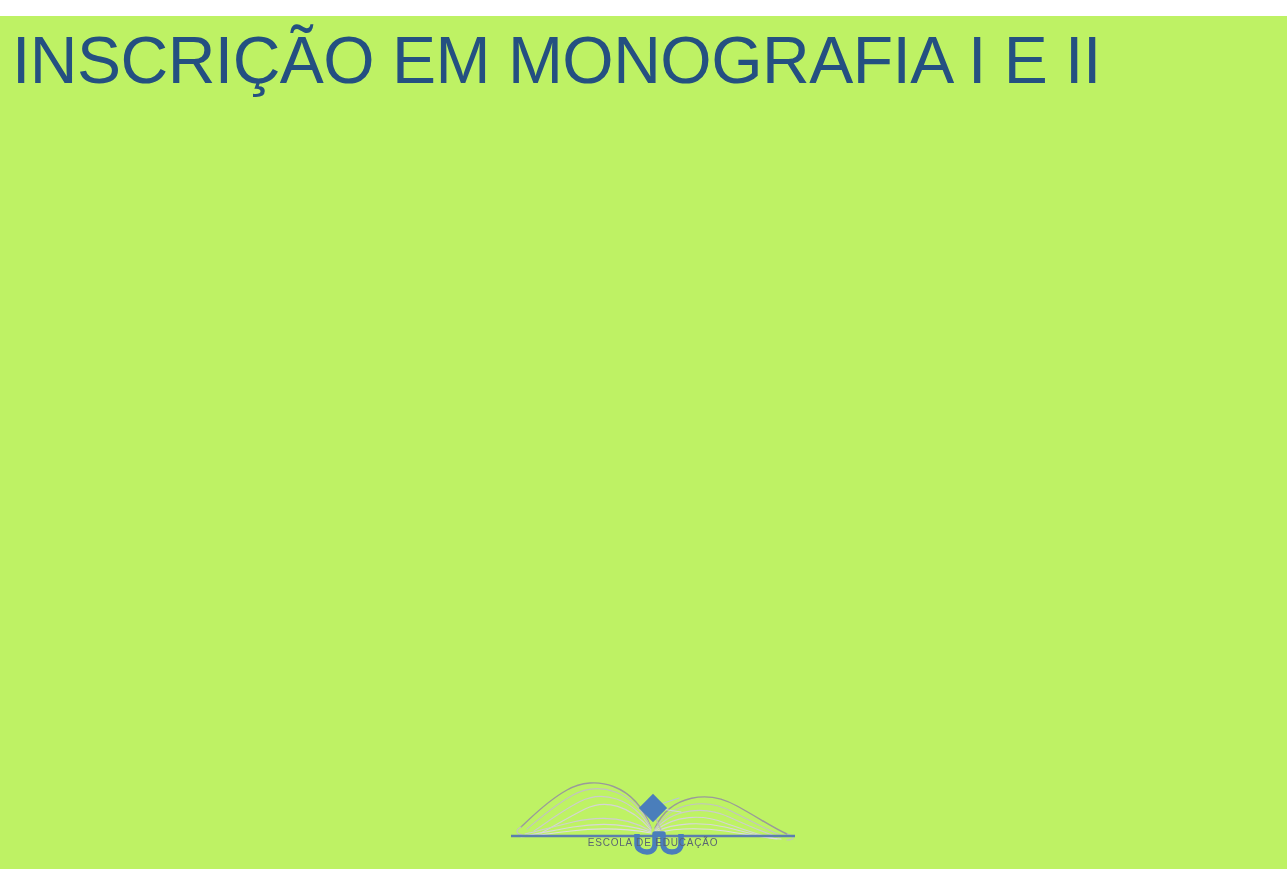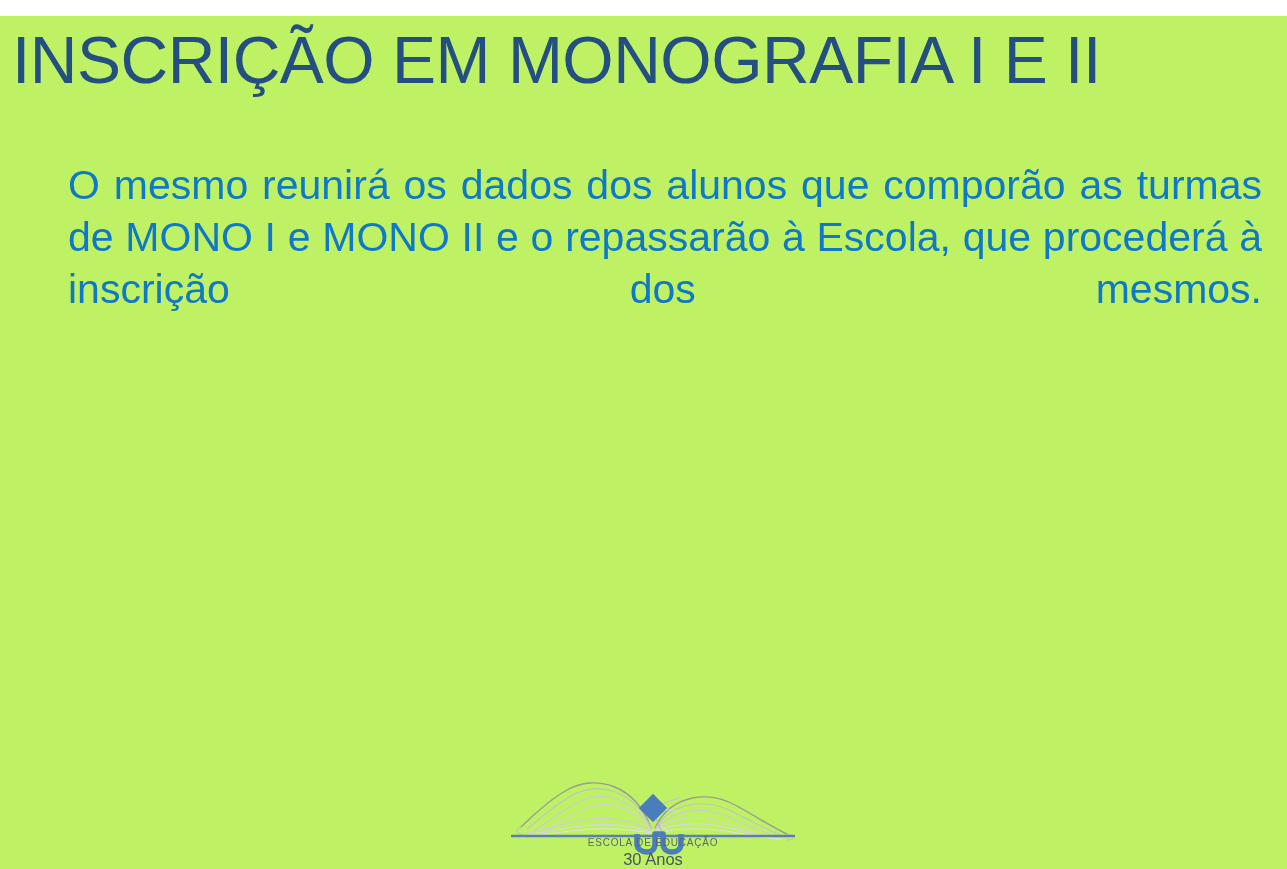--- a/index.html
+++ b/index.html
@@ -125,21 +125,20 @@
 <body>
 
 <div class="slide">
 
   <div class="slide-title">INSCRIÇÃO EM MONOGRAFIA I E II</div>
 
   <div class="body-block">
 
 
 
-    <p class="para stretch"><span>O mesmo reunirá os dados dos alunos que comporão as turmas de MONO I e MONO II e o repassarão à Escola, que procederá à inscrição dos mesmos.</span></p>
 
   </div>
 
   <div class="logo">
     <svg viewBox="0 0 300 112" xmlns="http://www.w3.org/2000/svg">
       <g fill="none" stroke="#B9B9B9" stroke-width="1.15" stroke-linecap="round">
 
         <path d="M148 60 C132 16 92 6 64 22 C44 33 30 48 18 59" stroke="#9a9a9a" stroke-width="1.4"></path>
         <path d="M148 60 C131 22 96 13 70 27 C50 38 36 51 24 61" stroke="#c2c2c2"></path>
         <path d="M148 61 C129 29 99 22 76 34 C57 44 43 55 31 63" stroke="#cccccc"></path>
@@ -168,17 +167,16 @@
       <rect x="140" y="30" width="20" height="20" transform="rotate(45 150 40)" fill="#4A7EBB"></rect>
 
       <line x1="8" y1="68" x2="292" y2="68" stroke="#5B7FAE" stroke-width="2.6"></line>
 
       <path d="M134 66 L134 76 C134 81 139 84 144 84 C149 84 152 81 152 76 L152 66
                L160 66 L160 76 C160 81 164 84 169 84 C174 84 178 81 178 76 L178 66" fill="none" stroke="#4A7EBB" stroke-width="5.5" stroke-linejoin="round" stroke-linecap="butt"></path>
     </svg>
 
     <div class="logo-text">
       <span class="logo-line1">ESCOLA DE EDUCAÇÃO</span>
-      <span class="logo-line2">30 Anos</span>
     </div>
   </div>
 
 </div>
 
 </body></html>

